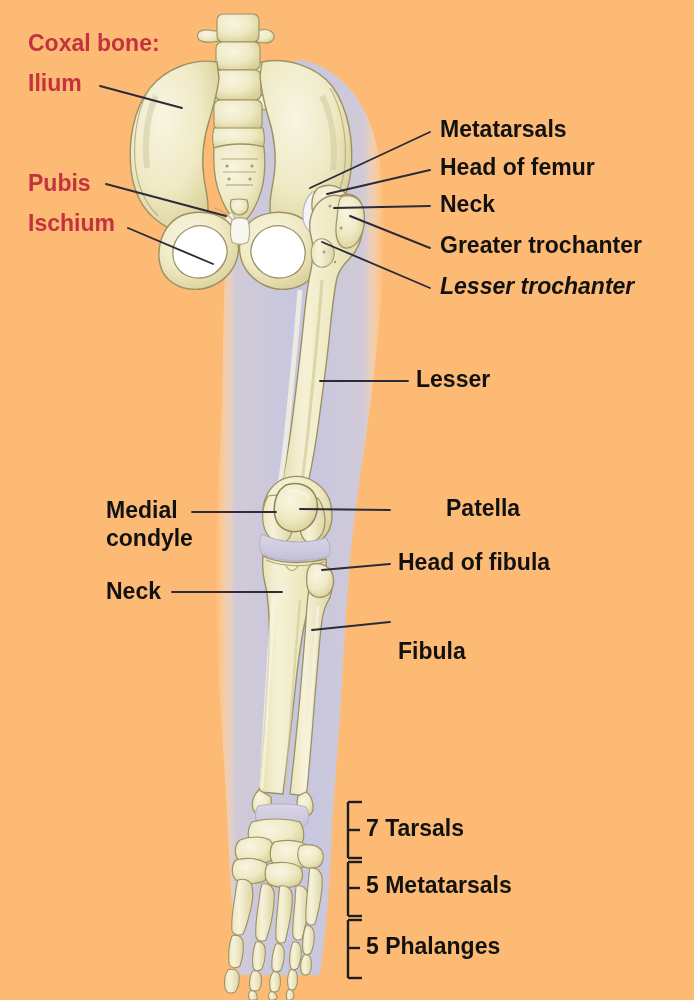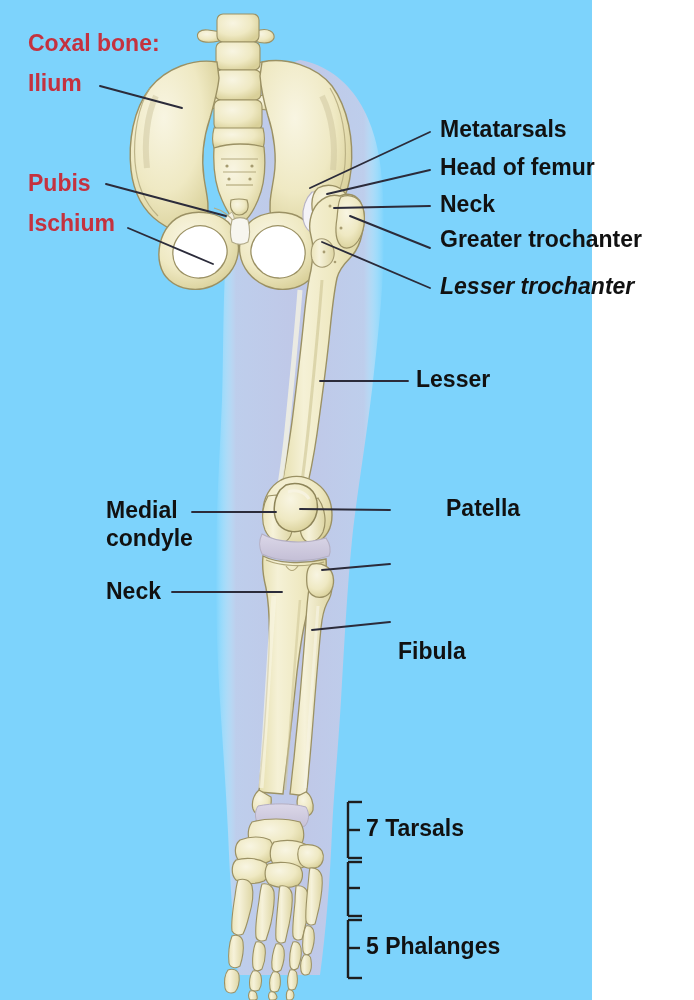--- a/index.html
+++ b/index.html
@@ -1,18 +1,18 @@
 <!DOCTYPE html>
 <html><head>
 <meta charset="utf-8">
 <style>
   html,body{margin:0;padding:0;background:#ffffff;}
   body{width:694px;height:1000px;overflow:hidden;
        font-family:"Liberation Sans","DejaVu Sans",sans-serif;}
-  #stage{position:relative;width:592px;height:1000px;background:#7dd3fc;}
+  #stage{position:relative;width:694px;height:1000px;background:#fdba74;}
   #art{position:absolute;left:0;top:0;width:694px;height:1000px;}
 
   .lbl{position:absolute;white-space:nowrap;font-weight:bold;
        color:#111111;font-size:23px;line-height:1.04;letter-spacing:0px;}
   .lbl.red{color:#c4323f;}
 </style>
 </head>
 <body>
 
 <div id="stage">
@@ -392,26 +392,28 @@
   </svg>
 
   <div class="lbl red" style="left:28px;top:32px;">Coxal  bone:</div>
   <div class="lbl red" style="left:28px;top:72px;">Ilium</div>
   <div class="lbl red" style="left:28px;top:172px;">Pubis</div>
   <div class="lbl red" style="left:28px;top:212px;">Ischium</div>
 
   <div class="lbl" style="left:440px;top:118px;">Metatarsals</div>
   <div class="lbl" style="left:440px;top:156px;">Head of femur</div>
   <div class="lbl" style="left:440px;top:193px;">Neck</div>
-  <div class="lbl" style="left:440px;top:228px;">Greater trochanter</div>
+  <div class="lbl" style="left:440px;top:234px;">Greater trochanter</div>
   <div class="lbl" style="left:440px;top:275px;font-style:italic;">Lesser trochanter</div>
   <div class="lbl" style="left:416px;top:368px;">Lesser</div>
   <div class="lbl" style="left:398px;top:497px;margin-left:48px;">Patella</div>
+  <div class="lbl" style="left:398px;top:551px;">Head of fibula</div>
   <div class="lbl" style="left:398px;top:640px;">Fibula</div>
 
   <div class="lbl" style="left:106px;top:499px;">Medial</div>
   <div class="lbl" style="left:106px;top:527px;">condyle</div>
   <div class="lbl" style="left:106px;top:580px;">Neck</div>
 
   <div class="lbl" style="left:366px;top:817px;">7 Tarsals</div>
+  <div class="lbl" style="left:366px;top:874px;">5 Metatarsals</div>
   <div class="lbl" style="left:366px;top:935px;">5 Phalanges</div>
 
 </div>
 
 </body></html>

